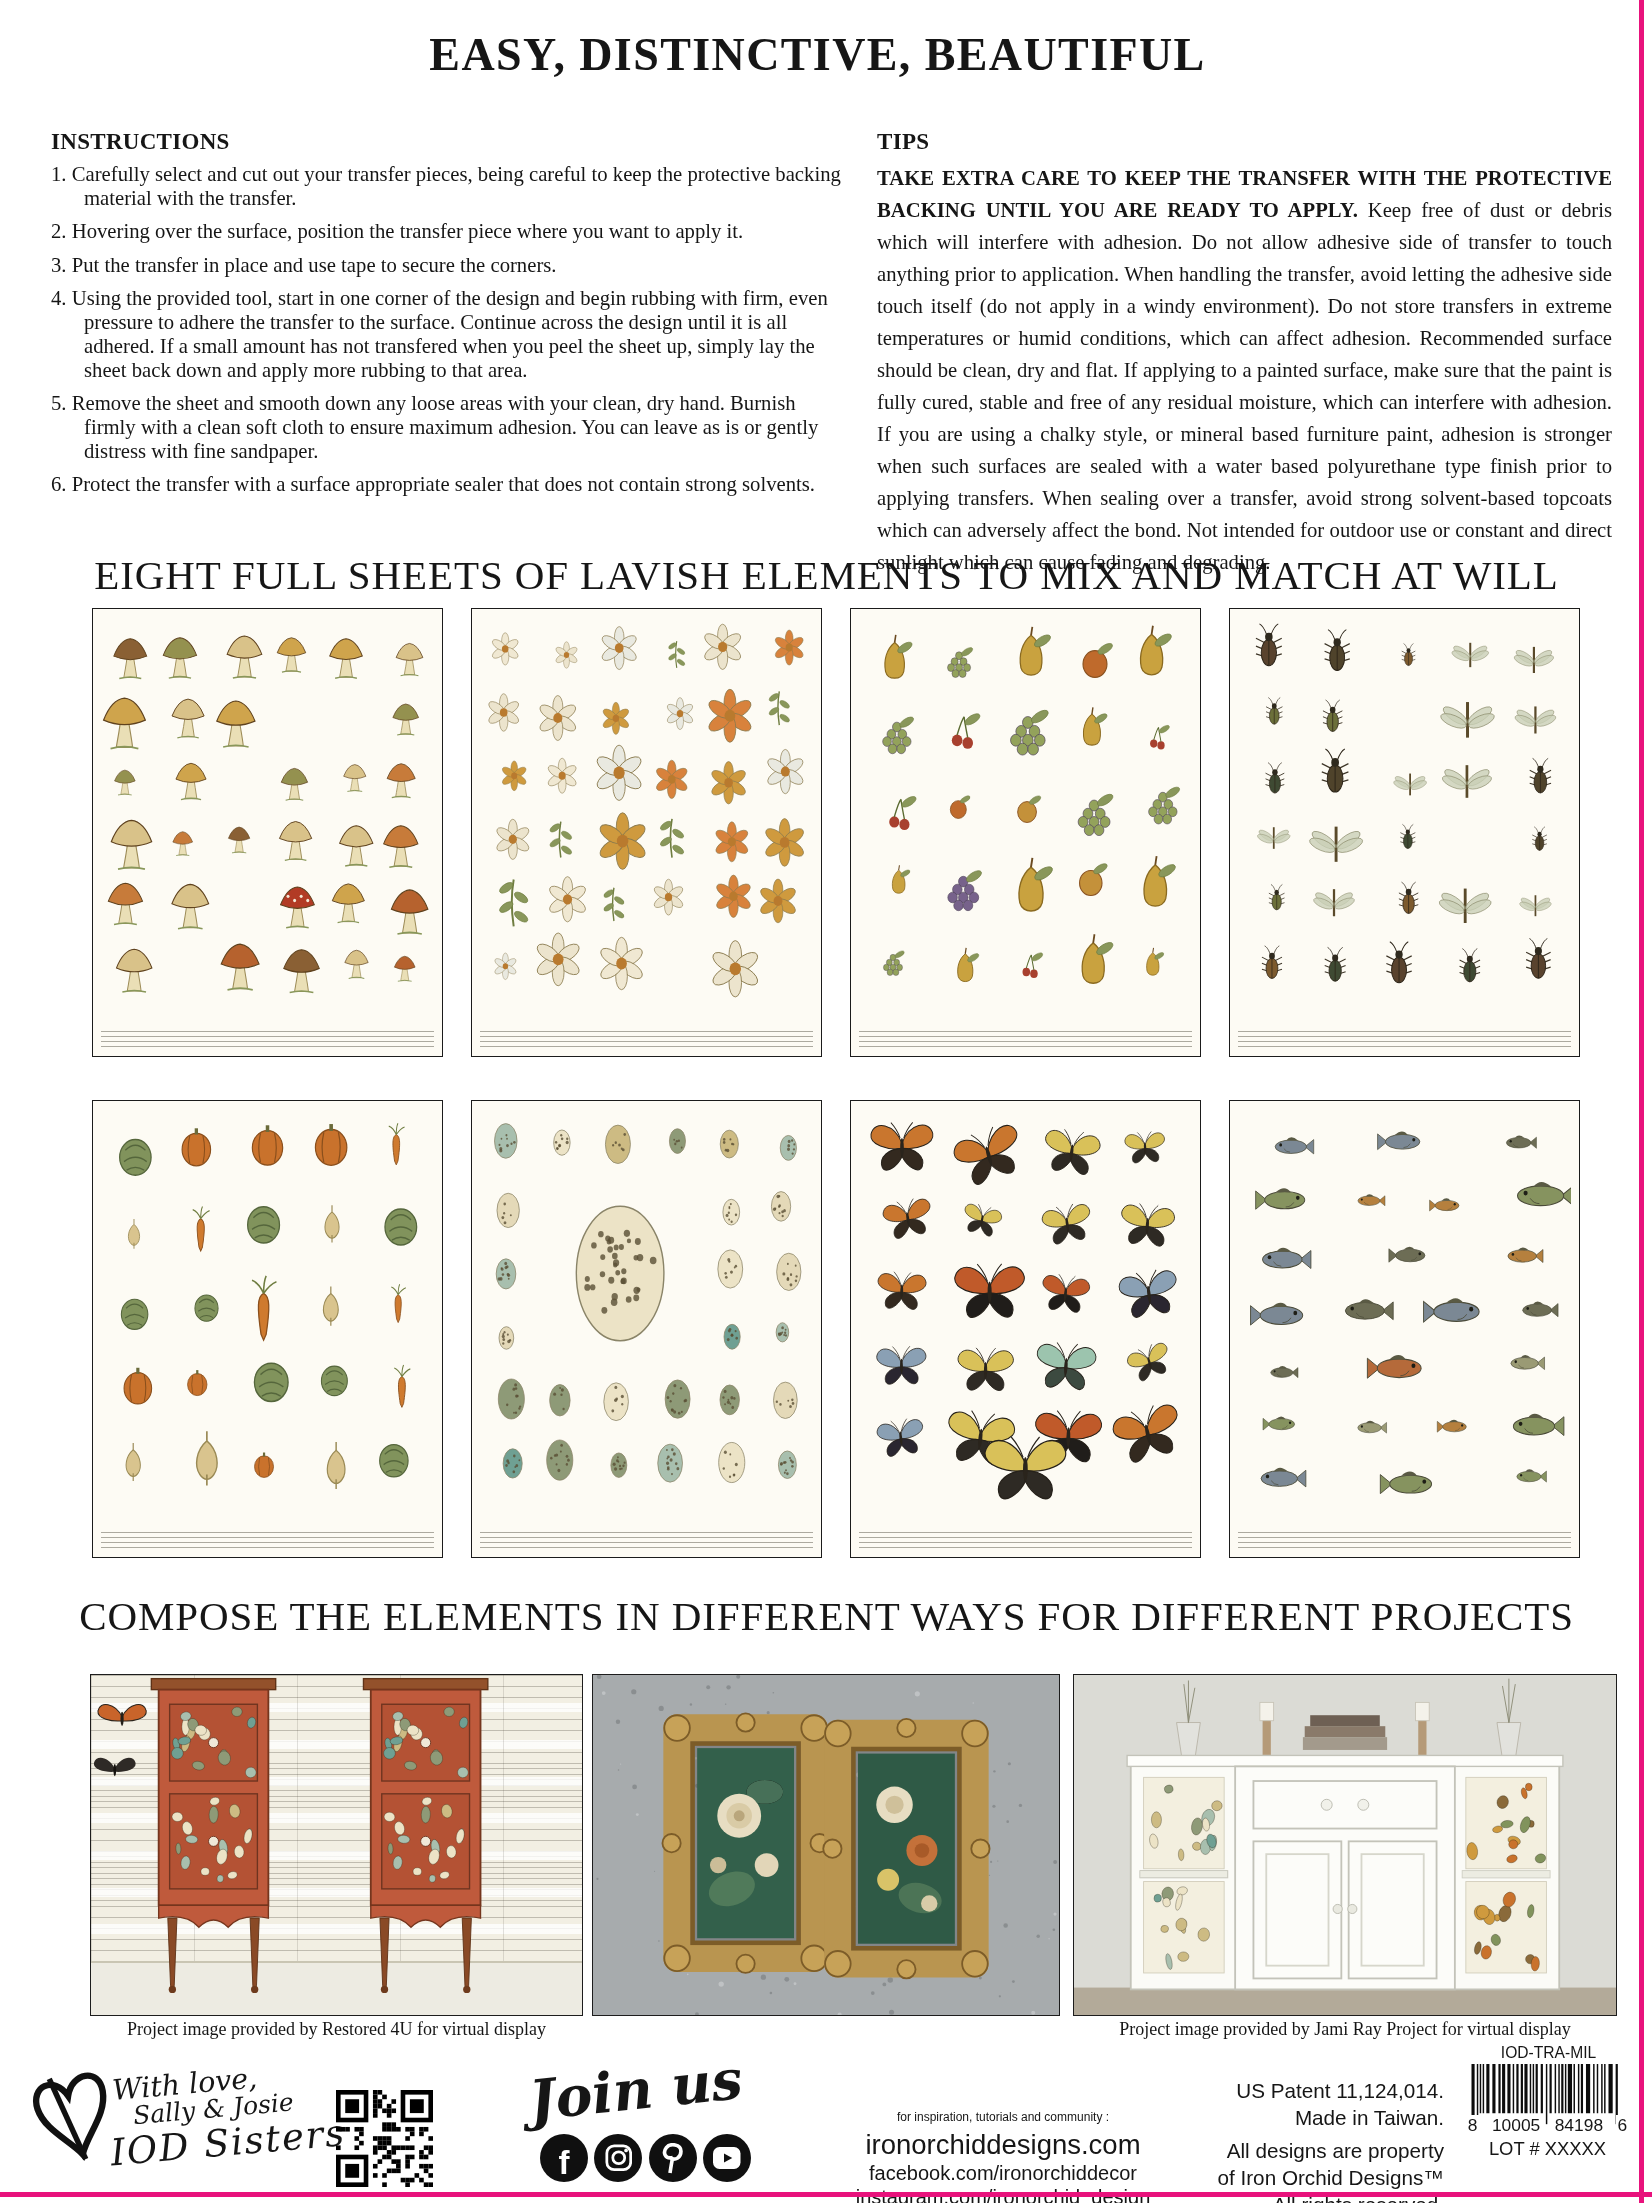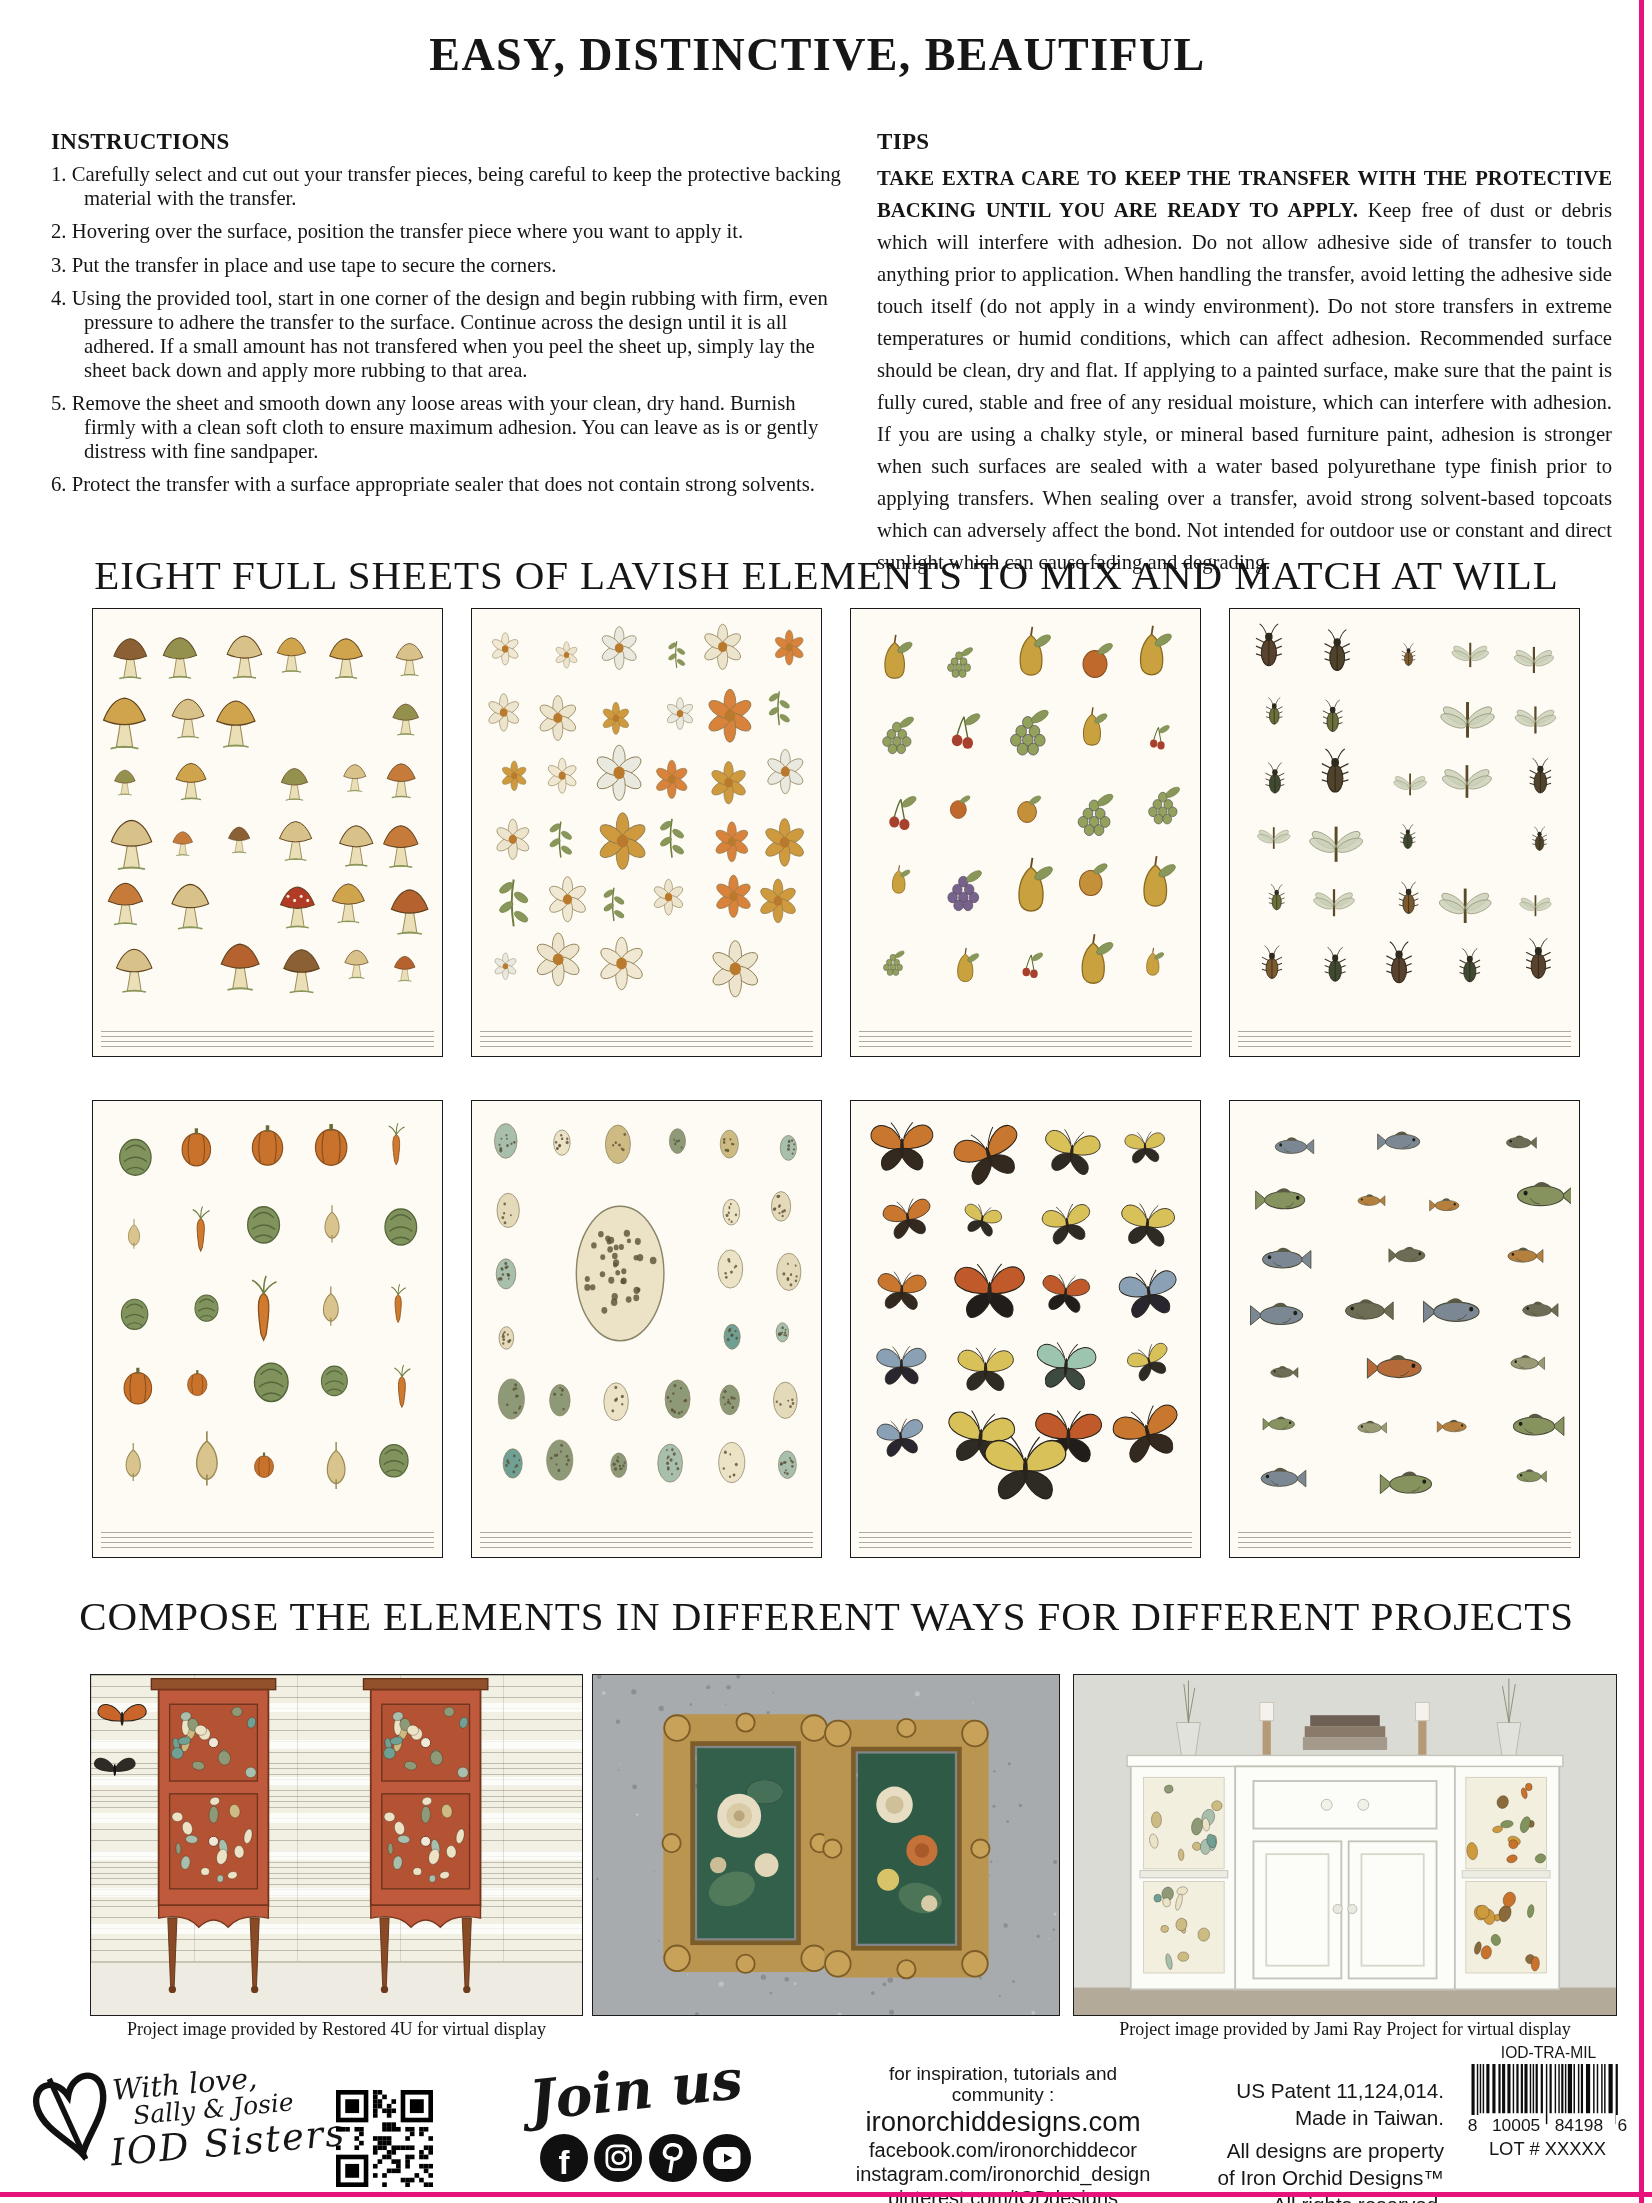--- a/index.html
+++ b/index.html
@@ -56,21 +56,21 @@
   .sig-l3{font-size:37px;letter-spacing:1.8px;margin-left:-7.3px;margin-top:-1.8px;}
   .qr{left:336px;top:2090px;width:97px;height:97px;}
   .joinus{left:529px;top:2057px;font-size:55px;font-weight:bold;transform:rotate(-6deg);
           white-space:nowrap;}
   .social-row{left:540px;top:2134px;display:flex;gap:6.4px;}
   .icon-circle{width:48px;height:48px;border-radius:50%;background:#101010;color:#fff;
                display:flex;align-items:center;justify-content:center;overflow:hidden;}
   .fb-glyph{font-family:"Liberation Sans",sans-serif;font-weight:bold;font-size:33px;
             margin-top:9.2px;}
   .community{left:849px;top:2063px;width:308px;text-align:center;}
-  .community .intro{font-size:19px;line-height:21px;}
+  .community .intro{font-size:12px;line-height:21px;margin-top:44px;}
   .community .site{font-size:27.5px;line-height:33px;}
   .community .line{font-size:20px;line-height:24px;}
   .legal{right:208px;top:2077px;width:275px;text-align:right;font-size:20.7px;line-height:27px;}
   .legal .gap{height:6.4px;}
   .barcode-block{left:1466px;top:2044px;width:165px;}
   .sku{font-size:15.6px;text-align:center;margin-bottom:1.8px;}
   .bars{width:163px;height:62px;}
   .bar-digits{display:flex;justify-content:space-between;width:163px;font-size:17.4px;
               margin-top:-14.7px;}
   .bar-digits span{background:#fff;padding:0 1.8px;}

